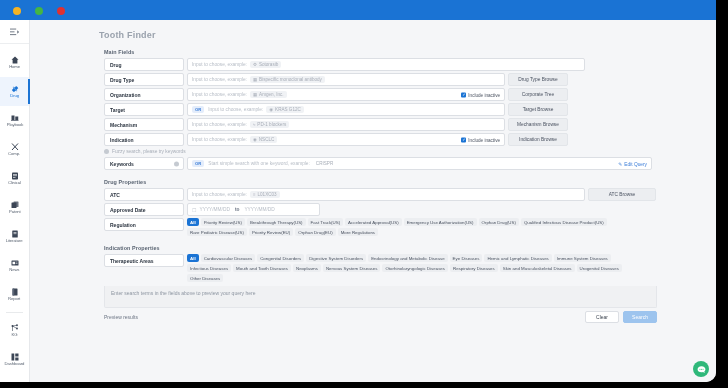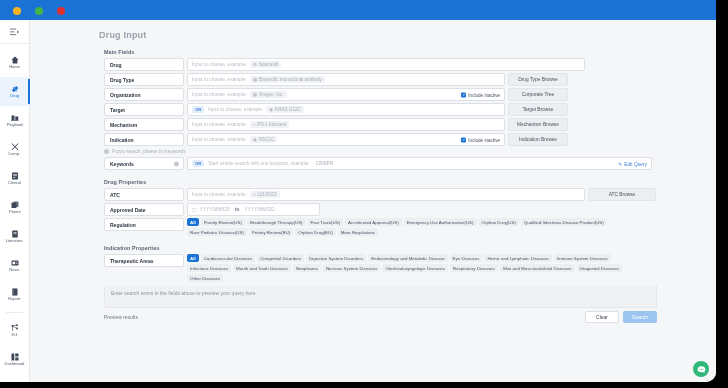--- a/index.html
+++ b/index.html
@@ -344,21 +344,21 @@
             <rect x="8.5" y="9" width="6.5" height="6" fill="#3c4656"></rect>
           </svg>
           <span class="sb-label">Dashboard</span>
         </div>
 
       </div>
     </div>
 
     <div class="content">
 
-      <div class="page-title">Drug Input</div>
+      <div class="page-title">Tooth Finder</div>
 
       <div class="section-label">Main Fields</div>
 
       <div class="row">
         <div class="fld-label">
           <span>Drug</span>
         </div>
         <div class="fld-input w-wide">
           <span>Input to choose, example:</span>
           <span class="ex-chip">

